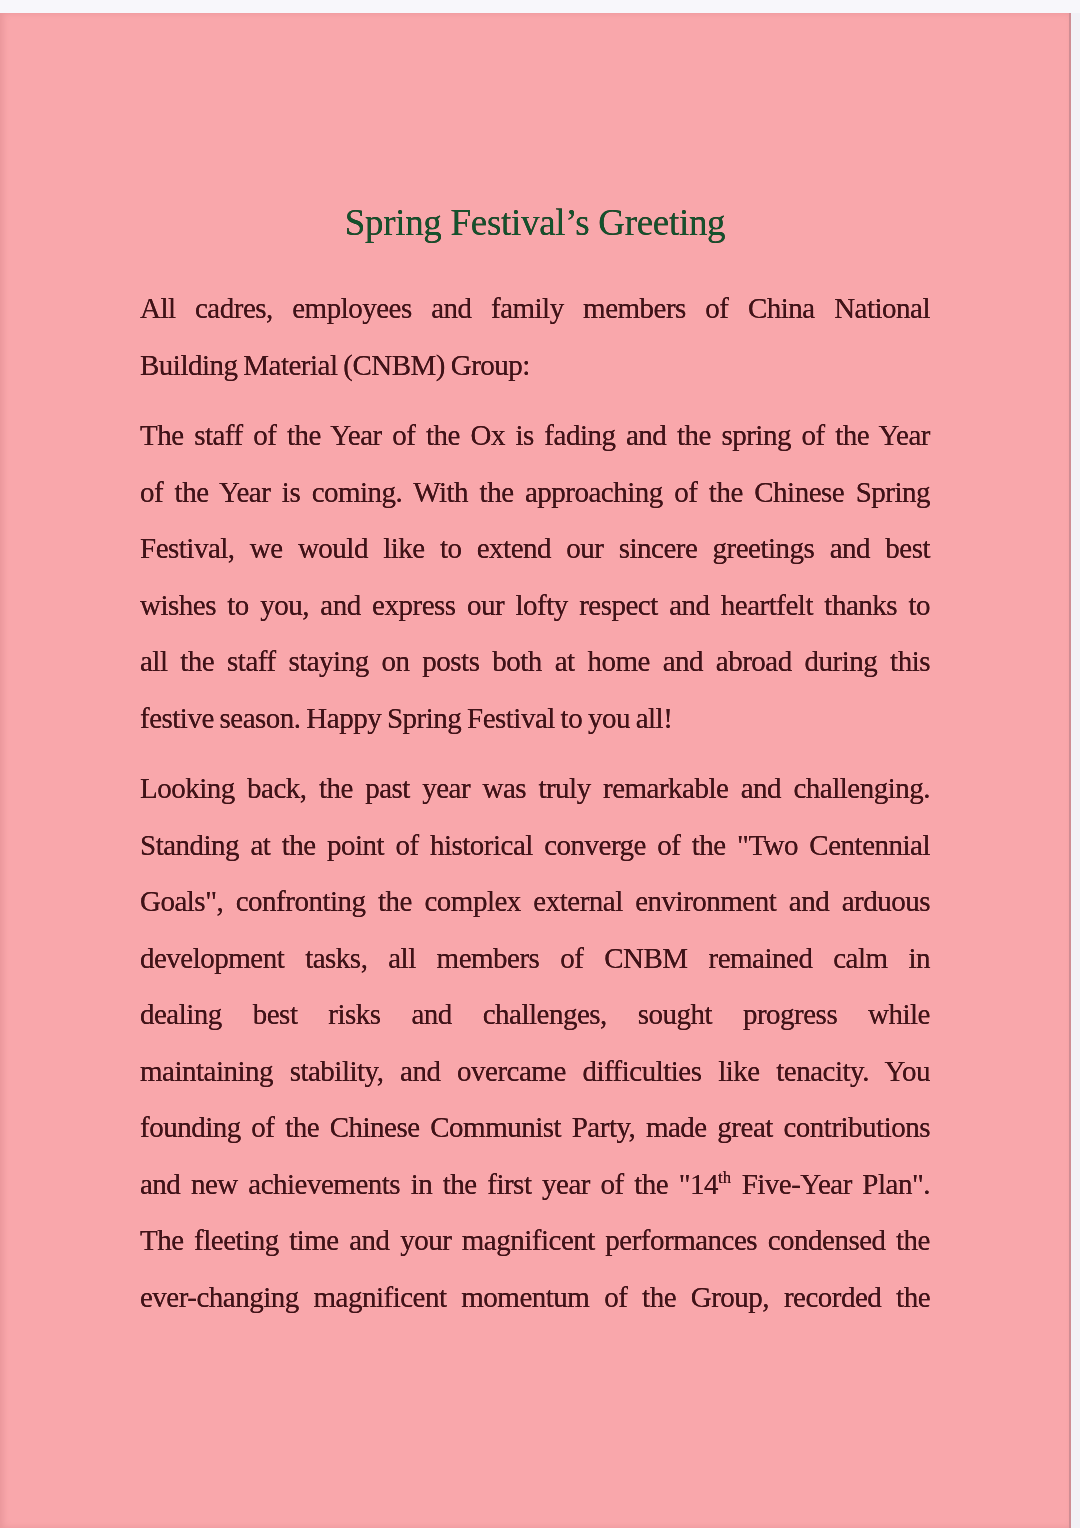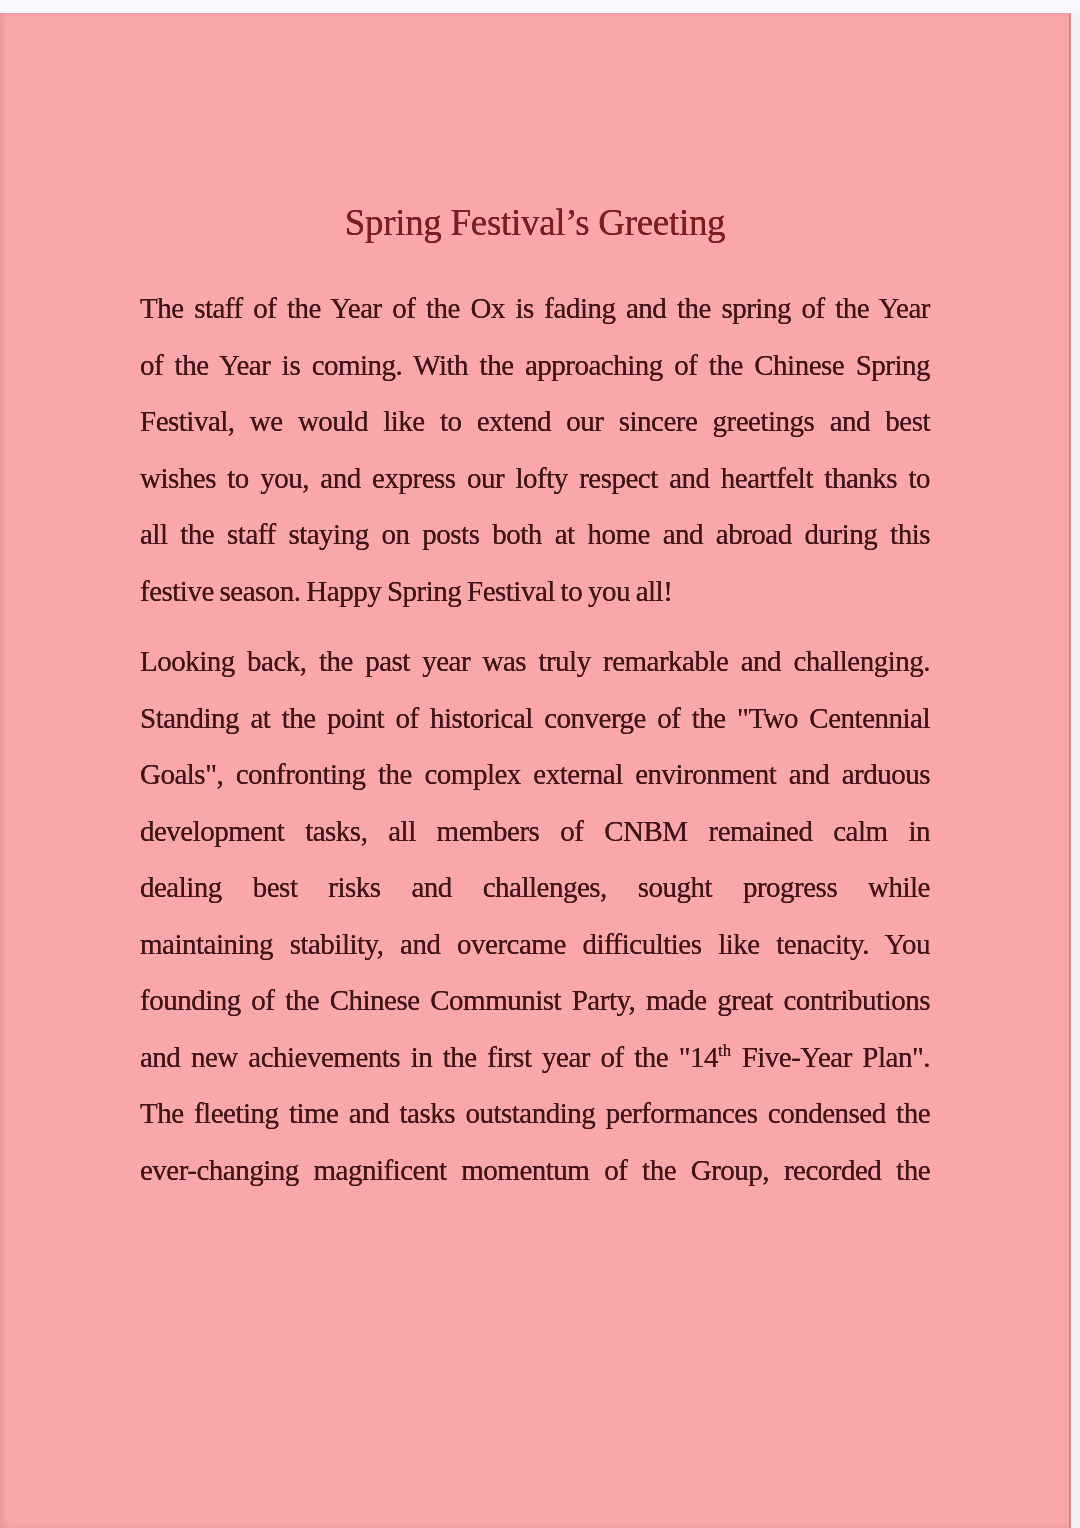--- a/index.html
+++ b/index.html
@@ -29,21 +29,21 @@
     padding: 185px 139px 0 140px;
     color: #401318;
   }
   .doc-title {
     margin: 0 0 32px 0;
     font-size: 37px;
     font-weight: normal;
     letter-spacing: -0.3px;
     text-align: center;
     line-height: 50px;
-    color: #7f1d1d;
+    color: #14532d;
     text-shadow: 0 0 0.5px #380d13;
   }
   .para {
     margin: 0 0 14px 0;
   }
   .para:last-child { margin-bottom: 0; }
   .line {
     height: 56.5px;
     line-height: 56.5px;
     font-size: 29px;
@@ -66,33 +66,37 @@
 </style>
 </head>
 <body>
 
 <div class="top-strip"></div>
 
 <div class="page">
   <h1 class="doc-title">Spring Festival’s Greeting</h1>
   <div>
       <div class="para">
+        <div class="line">All cadres, employees and family members of China National</div>
+        <div class="line last">Building Material (CNBM) Group:</div>
+      </div>
+      <div class="para">
         <div class="line">The staff of the Year of the Ox is fading and the spring of the Year</div>
         <div class="line">of the Year is coming. With the approaching of the Chinese Spring</div>
         <div class="line">Festival, we would like to extend our sincere greetings and best</div>
         <div class="line">wishes to you, and express our lofty respect and heartfelt thanks to</div>
         <div class="line">all the staff staying on posts both at home and abroad during this</div>
         <div class="line last">festive season. Happy Spring Festival to you all!</div>
       </div>
       <div class="para">
         <div class="line">Looking back, the past year was truly remarkable and challenging.</div>
         <div class="line">Standing at the point of historical converge of the "Two Centennial</div>
         <div class="line">Goals", confronting the complex external environment and arduous</div>
         <div class="line">development tasks, all members of CNBM remained calm in</div>
         <div class="line">dealing best risks and challenges, sought progress while</div>
         <div class="line">maintaining stability, and overcame difficulties like tenacity. You</div>
         <div class="line">founding of the Chinese Communist Party, made great contributions</div>
         <div class="line">and new achievements in the first year of the "14<sup>th</sup> Five-Year Plan".</div>
-        <div class="line">The fleeting time and tasks outstanding performances condensed the</div>
+        <div class="line">The fleeting time and your magnificent performances condensed the</div>
         <div class="line">ever-changing magnificent momentum of the Group, recorded the</div>
       </div>
     </div>
 </div>
 
 </body></html>

